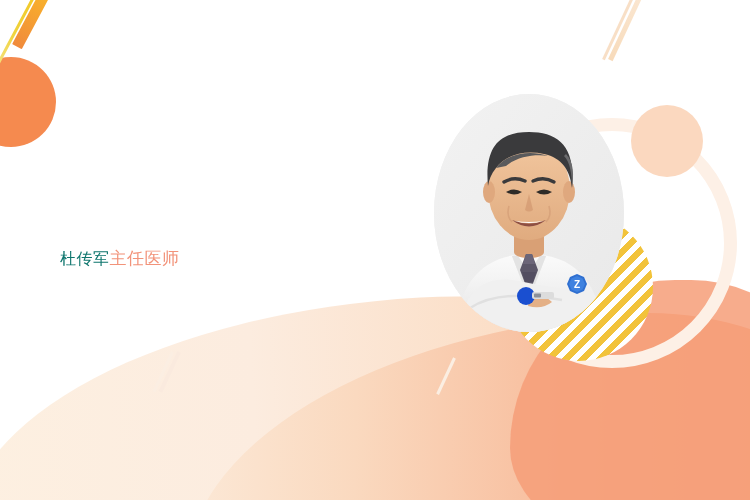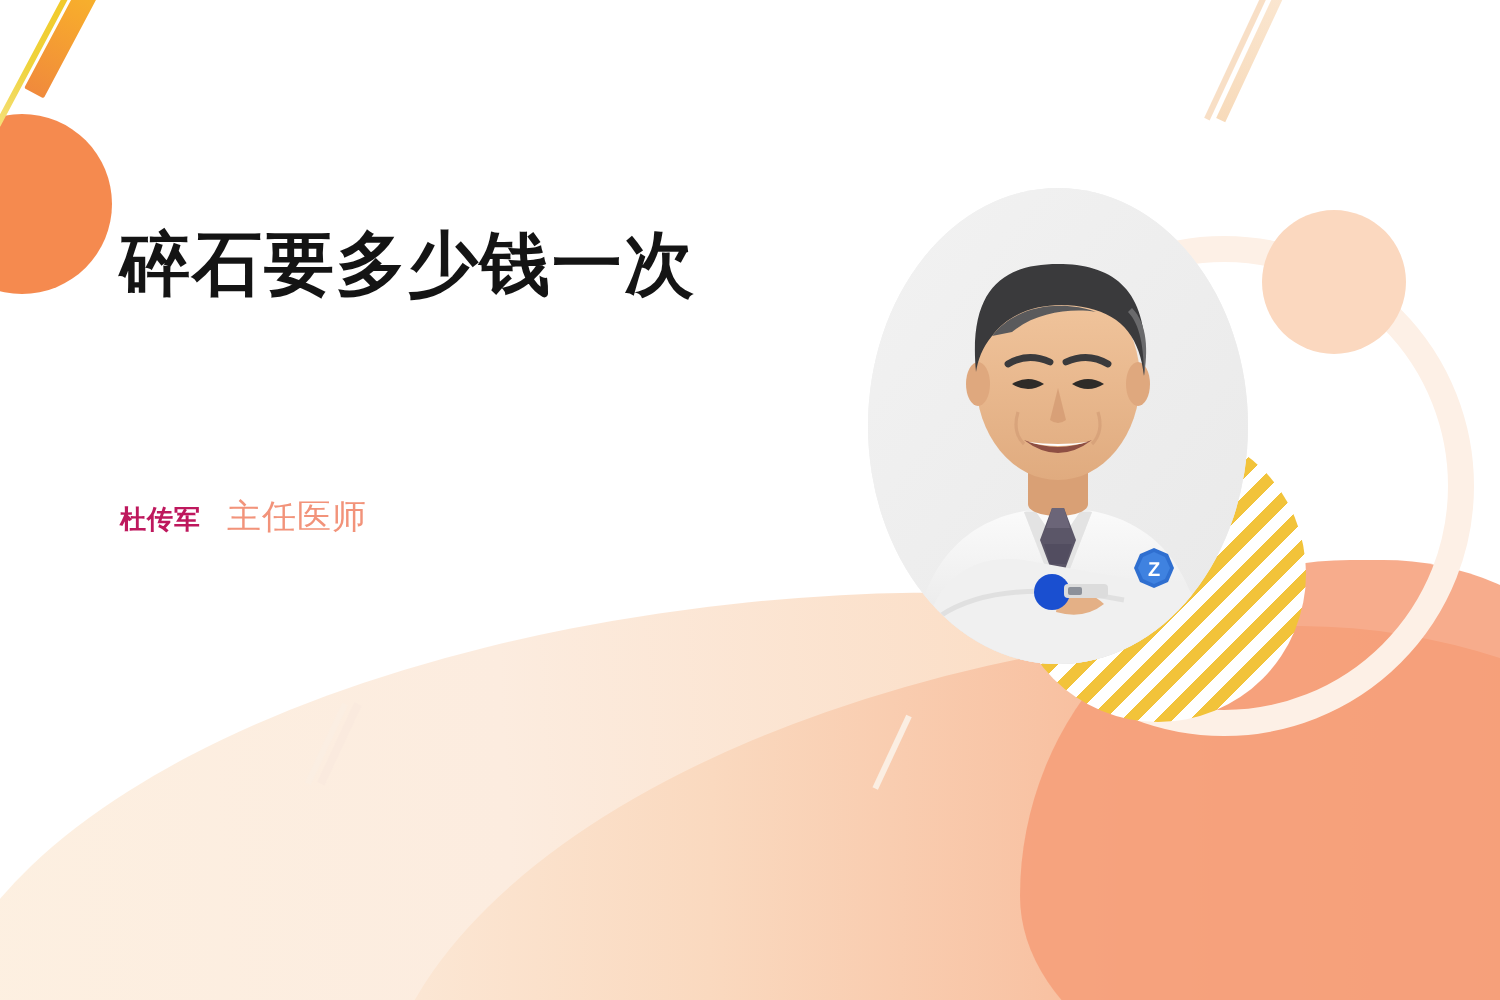--- a/index.html
+++ b/index.html
@@ -206,31 +206,30 @@
     margin: 0;
     white-space: nowrap;
   }
   #byline {
     position: absolute;
     left: 60px;
     top: 247px;
     white-space: nowrap;
   }
   #doctor-name {
-    font-size: 13px;
-    font-weight: 700;
-    color: #be185d;
+    font-size: 16px;
+    font-weight: 400;
+    color: #0f766e;
     letter-spacing: .5px;
   }
   #doctor-title {
     font-size: 17px;
     font-weight: 400;
     color: #f2937a;
     letter-spacing: .5px;
-    margin-left: 13px;
   }
   #affiliation {
     position: absolute;
     left: 60px;
     top: 285px;
     font-size: 17px;
     font-weight: 400;
     color: #f1886b;
     line-height: 1.45;
     letter-spacing: .3px;
@@ -327,22 +326,19 @@
       <rect x="100" y="199.5" width="7" height="4" rx="1" fill="#8c9099"></rect>
 
       <g transform="translate(134,180)">
         <path d="M9 0 L16 3 L19 10 L16 17 L9 20 L2 17 L-1 10 L2 3 Z" fill="#2f6fd0"></path>
         <path d="M9 2 L14.5 4.5 L17 10 L14.5 15.5 L9 18 L3.5 15.5 L1 10 L3.5 4.5 Z" fill="#3f82e0"></path>
         <text x="9" y="14" font-family="'Liberation Sans', sans-serif" font-size="10" font-weight="bold" fill="#ffffff" text-anchor="middle">Z</text>
       </g>
     </svg>
   </div>
 
-  <div id="text-block">
-    <h1 id="headline">碎石要多少钱一次</h1>
-  </div>
 
   <div id="byline">
     <span id="doctor-name">杜传军</span><span id="doctor-title">主任医师</span>
   </div>
 
 
 </div>
 
 </body></html>

